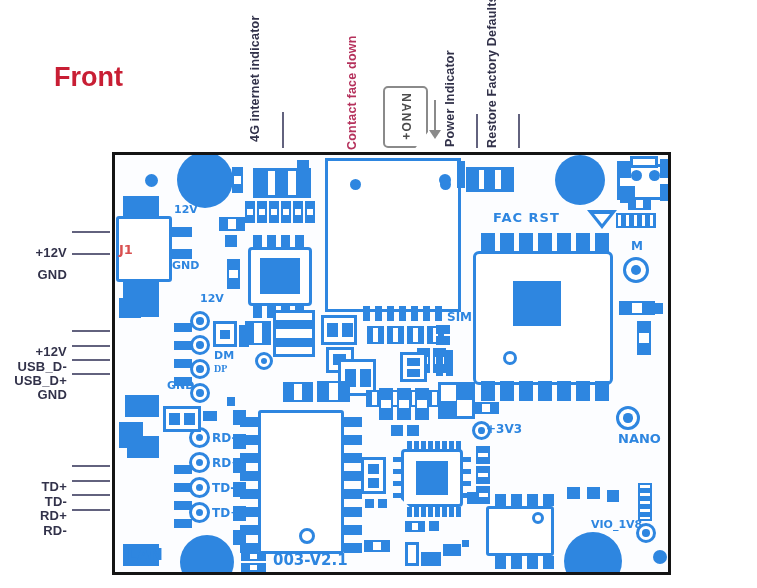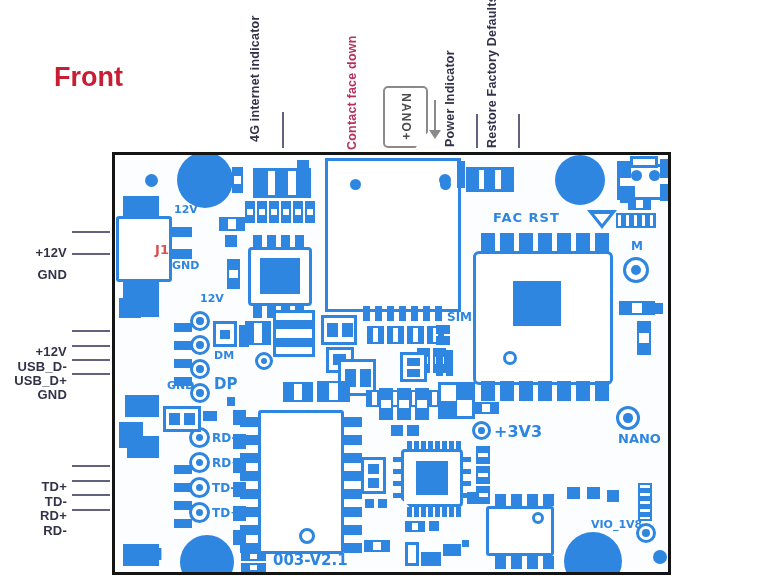--- a/index.html
+++ b/index.html
@@ -51,21 +51,21 @@
   .dotcol{position:absolute;box-sizing:border-box;border:2px solid var(--blue);
        background:repeating-linear-gradient(180deg,#fff 0 3px,var(--blue) 3px 8px);}
   .hstripe{position:absolute;box-sizing:border-box;border:3px solid var(--blue);
        background:linear-gradient(180deg,#fff 0 16%,var(--blue) 16% 40%,#fff 40% 60%,var(--blue) 60% 84%,#fff 84% 100%);}
   .quad{position:absolute;box-sizing:border-box;border:3px solid var(--blue);
        background:conic-gradient(from 0deg at 50% 50%,var(--blue) 0 25%,#fff 0 50%,var(--blue) 0 75%,#fff 0);}
   .tri{position:absolute;width:30px;height:19px;background:var(--blue);clip-path:polygon(0 0,100% 0,50% 100%);}
   .tri i{position:absolute;left:7px;top:4px;width:16px;height:10px;background:#fff;
          clip-path:polygon(0 0,100% 0,50% 100%);}
   .btxt{position:absolute;color:var(--blue);font-family:"DejaVu Sans",sans-serif;font-weight:bold;white-space:nowrap;}
-  .conn{display:flex;align-items:center;justify-content:flex-end;
+  .conn{display:flex;align-items:center;justify-content:flex-start;
         font:bold 13px "DejaVu Sans",sans-serif;color:var(--label_red,#d95050);border-radius:3px;}
 </style>
 </head>
 <body>
 
 <div id="stage">
 
   <div class="front-title" style="left:54px;top:62px;">Front</div>
 
   <div class="vlab" style="left:263px;top:126px;">4G internet indicator</div>
@@ -205,21 +205,21 @@
     <div class="blu" style="left:59px;top:168px;width:18px;height:9px;"></div>
     <div class="blu" style="left:59px;top:186px;width:18px;height:9px;"></div>
     <div class="blu" style="left:59px;top:204px;width:18px;height:9px;"></div>
     <div class="blu" style="left:59px;top:222px;width:18px;height:9px;"></div>
     <div class="pad" style="left:75px;top:156px;width:20px;height:20px;"></div>
     <div class="pad" style="left:75px;top:180px;width:20px;height:20px;"></div>
     <div class="pad" style="left:75px;top:204px;width:20px;height:20px;"></div>
     <div class="pad" style="left:75px;top:228px;width:20px;height:20px;"></div>
     <div class="btxt" style="left:85px;top:137px;font-size:11px;">12V</div>
     <div class="btxt" style="left:99px;top:194px;font-size:11px;">DM</div>
-    <div class="btxt" style="left:99px;top:220px;font-size:15px;">DP</div>
+    <div class="btxt" style="left:99px;top:208px;font-size:10px;font-family:Liberation Serif, serif;">DP</div>
     <div class="btxt" style="left:52px;top:224px;font-size:11px;">GND</div>
     <div class="wb" style="left:98px;top:166px;width:24px;height:26px;">
         <div class="blu" style="left:4px;top:6px;width:10px;height:9px;"></div>
       </div>
     <div class="blu" style="left:124px;top:170px;width:10px;height:22px;"></div>
 
     <div class="blu" style="left:4px;top:267px;width:24px;height:26px;"></div>
     <div class="blu" style="left:12px;top:281px;width:32px;height:22px;"></div>
     <div class="blu" style="left:8px;top:389px;width:36px;height:22px;"></div>
     <div class="blu" style="left:59px;top:310px;width:18px;height:9px;"></div>
@@ -364,21 +364,21 @@
     <div class="blu" style="left:334px;top:352px;width:5px;height:10px;"></div>
     <div class="blu" style="left:341px;top:352px;width:5px;height:10px;"></div>
     <div class="cap" style="left:290px;top:366px;width:20px;height:11px;"></div>
     <div class="blu" style="left:314px;top:366px;width:10px;height:10px;"></div>
 
     <div class="capv" style="left:361px;top:291px;width:14px;height:18px;"></div>
     <div class="capv" style="left:361px;top:311px;width:14px;height:18px;"></div>
     <div class="capv" style="left:361px;top:331px;width:14px;height:18px;"></div>
     <div class="cap" style="left:358px;top:247px;width:26px;height:12px;"></div>
     <div class="pad" style="left:357px;top:266px;width:19px;height:19px;"></div>
-    <div class="btxt" style="left:379px;top:267px;font-size:16px;">+3V3</div>
+    <div class="btxt" style="left:371px;top:267px;font-size:12px;">+3V3</div>
     <div class="pad" style="left:501px;top:251px;width:24px;height:24px;"></div>
     <div class="btxt" style="left:503px;top:276px;font-size:13px;">NANO</div>
     <div class="blu" style="left:452px;top:332px;width:13px;height:12px;"></div>
     <div class="blu" style="left:472px;top:332px;width:13px;height:12px;"></div>
     <div class="blu" style="left:492px;top:335px;width:12px;height:12px;"></div>
     <div class="dotcol" style="left:523px;top:328px;width:14px;height:38px;"></div>
     <div class="blu" style="left:352px;top:337px;width:12px;height:12px;"></div>
     <div class="btxt" style="left:476px;top:363px;font-size:11px;">VIO_1V8</div>
     <div class="pad" style="left:521px;top:368px;width:20px;height:20px;"></div>
 

